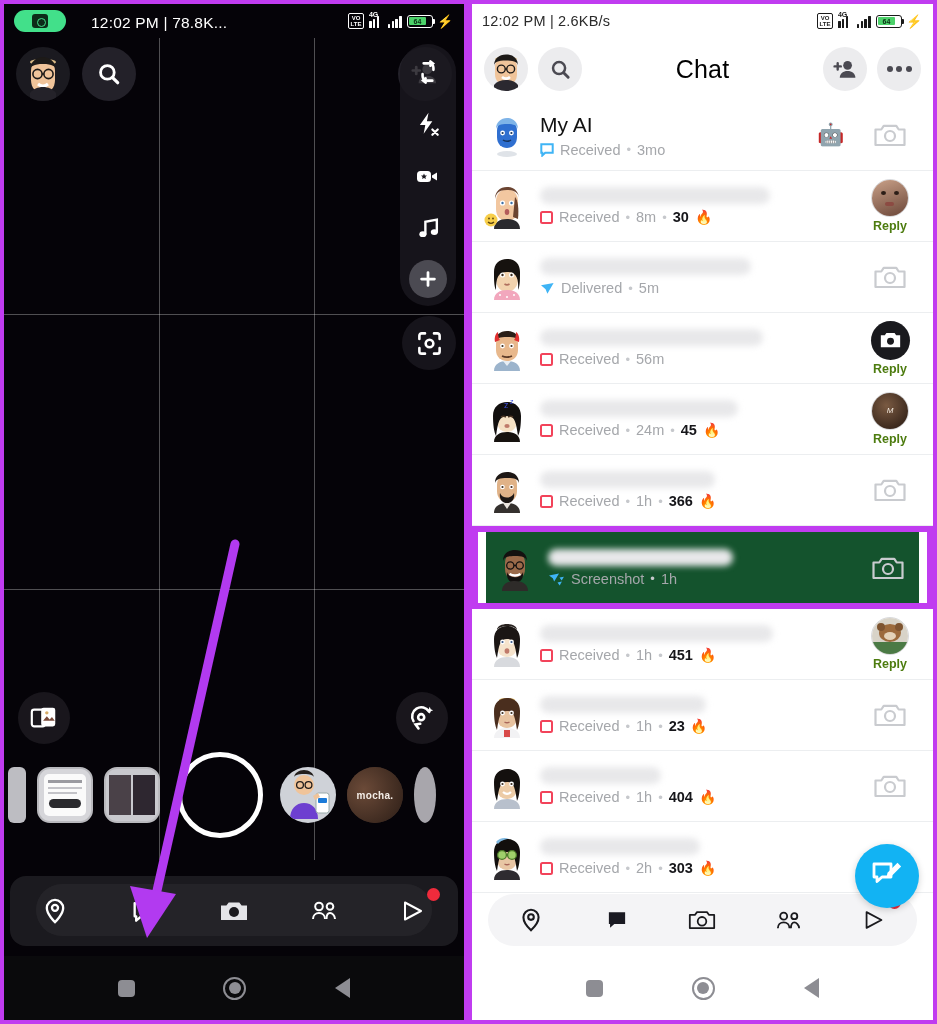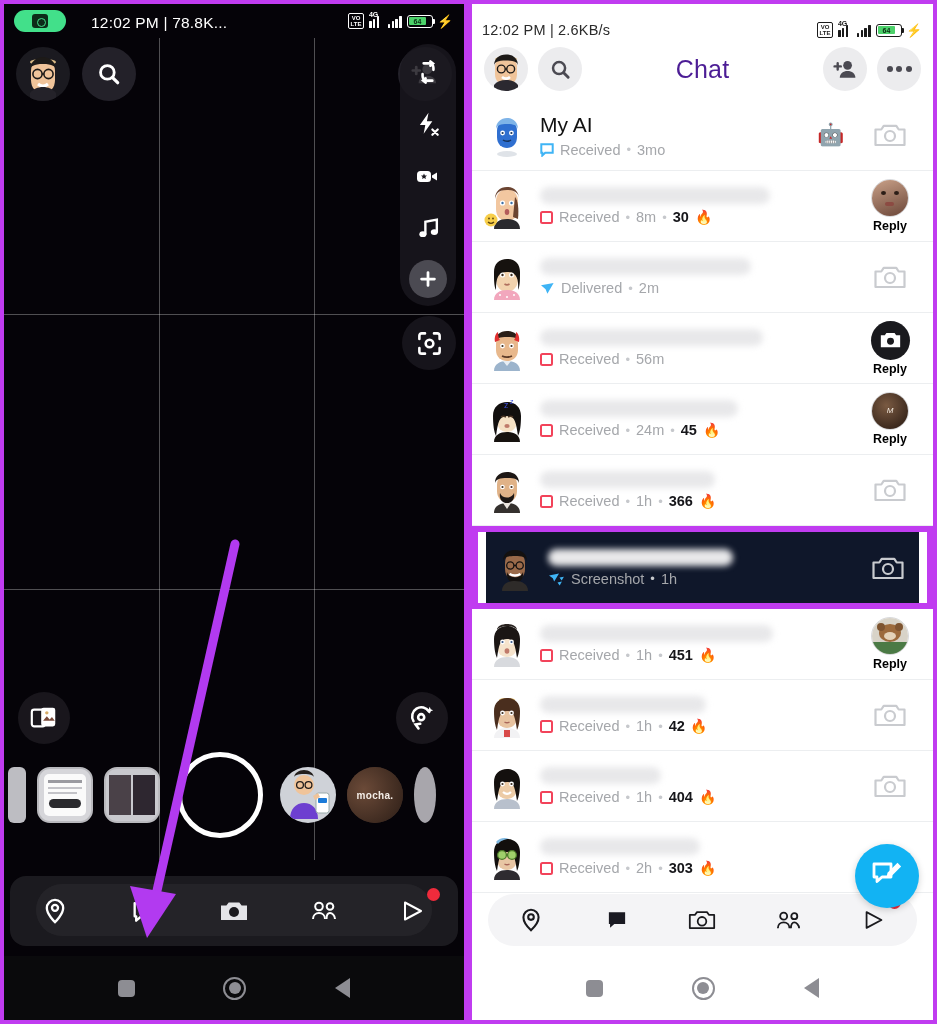--- a/index.html
+++ b/index.html
@@ -23,21 +23,21 @@
   .volte i { display:block; font-style:normal; }
   .sig { display:flex; align-items:flex-end; gap:1.2px; height:13px; position:relative; }
   .sig b { display:block; width:2.6px; background:currentColor; border-radius:.5px; }
   .sig b:nth-child(1){height:4px} .sig b:nth-child(2){height:6.5px} .sig b:nth-child(3){height:9px} .sig b:nth-child(4){height:12px}
   .g4 { font-size:7px; position:absolute; top:-4px; left:0; font-weight:bold; }
   .batt { width:26px; height:13px; border:1.5px solid currentColor; border-radius:3px; position:relative; display:flex; align-items:center; padding:1.5px; }
   .batt:after { content:""; position:absolute; right:-3.5px; top:3.5px; width:2.5px; height:5px; background:currentColor; border-radius:0 1px 1px 0; }
   .batt-fill { background:#4cd16a; height:100%; width:78%; border-radius:1px; color:#0b2b14; font-size:7px; font-weight:bold; display:flex; align-items:center; justify-content:center; }
   .bolt { font-size:13px; line-height:13px; }
   .panel-left .statusbar { color:#fff; }
-  .panel-right .statusbar { color:#1a1a1a;align-items:flex-end; }
+  .panel-right .statusbar { color:#1a1a1a; }
   .panel-right .sb-time { color:#2b2b2b; font-size:14.5px; }
 
   
   .cam-view { position:absolute; inset:0; background:#050308; }
   .grid-line { position:absolute; background:rgba(255,255,255,.30); }
   .gl-v1 { left:155px; top:34px; width:1px; height:822px; }
   .gl-v2 { left:310px; top:34px; width:1px; height:822px; }
   .gl-h1 { left:0; top:310px; width:460px; height:1px; }
   .gl-h2 { left:0; top:585px; width:460px; height:1px; }
 
@@ -69,43 +69,43 @@
   .sysnav { position:absolute; left:0; right:0; bottom:0; height:64px; background:#0a0a0c; display:flex; align-items:center; justify-content:space-around; padding:0 70px; z-index:6; }
   .panel-right .sysnav { background:#fff; }
   .sys-sq { width:17px; height:17px; border-radius:4px; background:#8d8d93; }
   .sys-ci { width:23px; height:23px; border-radius:50%; border:2.5px solid #8d8d93; display:flex; align-items:center; justify-content:center; }
   .sys-ci i { width:12px; height:12px; border-radius:50%; background:#8d8d93; display:block; }
   .sys-tri { width:0; height:0; border-top:10px solid transparent; border-bottom:10px solid transparent; border-right:15px solid #8d8d93; }
 
   
   .chat-head { height:62px; display:flex; align-items:center; padding:0 12px; gap:10px; position:relative; background:#fff; }
   .ch-circ { width:44px; height:44px; border-radius:50%; background:#ececee; display:flex; align-items:center; justify-content:center; color:#4b4a52; overflow:hidden; }
-  .ch-title { position:absolute; left:0; right:0; text-align:center; font-size:25px; font-weight:400; color:#4c1d95; letter-spacing:.2px; pointer-events:none; }
+  .ch-title { position:absolute; left:0; right:0; text-align:center; font-size:25px; font-weight:400; color:#000000; letter-spacing:.2px; pointer-events:none; }
   .ch-right { margin-left:auto; display:flex; gap:10px; z-index:2; }
   .dots { display:flex; gap:3.5px; }
   .dots i { width:6px; height:6px; border-radius:50%; background:#4b4a52; display:block; }
 
   .chat-list { position:absolute; left:0; right:0; top:96px; bottom:0; background:#fff; }
   .row { height:71px; display:flex; align-items:center; padding:0 12px; border-bottom:1px solid #eceef0; position:relative; background:#fff; }
   .row-av { width:46px; height:46px; flex:0 0 auto; position:relative; margin-right:10px; }
   .row-mid { flex:1; min-width:0; display:flex; flex-direction:column; justify-content:center; gap:5px; }
   .name-real { font-size:21px; color:#111; font-weight:400; line-height:24px; }
   .name-blur { height:17px; border-radius:9px; background:#e8e8ea; filter:blur(3px); }
   .sub { display:flex; align-items:center; gap:6px; font-size:14.5px; color:#a5a7ab; }
   .sub .sep { color:#c6c8cc; font-size:13px; }
   .streak { color:#16161a; font-weight:bold; font-size:14.5px; }
   .fire { font-size:14px; }
   .sq-ico { width:13px; height:13px; border-radius:2.5px; border:2px solid #f2435a; display:block; flex:0 0 auto; }
   .row-right { width:62px; flex:0 0 auto; display:flex; flex-direction:column; align-items:center; justify-content:center; gap:2px; }
   .cam-black { width:39px; height:39px; border-radius:50%; background:#1a1a1e; display:flex; align-items:center; justify-content:center; color:#fff; }
-  .reply-lbl { font-size:12.5px; font-weight:bold; color:#000000; }
+  .reply-lbl { font-size:12.5px; font-weight:bold; color:#4d7c0f; }
   .reply-av { width:38px; height:38px; border-radius:50%; border:1.5px solid #d9dadd; overflow:hidden; position:relative; }
 
   .hl-row { border:6px solid #c03cf0; height:83px; padding:0 8px; border-bottom:6px solid #c03cf0; }
-  .hl-row .row-inner { flex:1; display:flex; align-items:center; background:#0f172a; height:100%; }
+  .hl-row .row-inner { flex:1; display:flex; align-items:center; background:#14532d; height:100%; }
 
   .fab { position:absolute; right:14px; bottom:112px; width:64px; height:64px; border-radius:50%; background:#12b3f3; display:flex; align-items:center; justify-content:center; z-index:9; box-shadow:0 2px 7px rgba(0,0,0,.18); }
 
   .navbar-light { position:absolute; left:16px; right:16px; bottom:74px; height:52px; border-radius:26px; background:#f4f4f6; display:flex; align-items:center; z-index:8; }
   .navbar-light .nav-item { color:#1a1a1e; }
 
   .bmoji { width:100%; height:100%; display:block; }
 </style>
 </head>
 <body>
@@ -489,21 +489,21 @@
           </svg>
         </div>
         <div class="row-mid">
           <div class="name-blur" style="width:66%"></div>
           <div class="sub">
             <svg width="15" height="13" viewBox="0 0 15 13">
               <path d="M1 3.2L13.6 1 7.4 11.8 5.6 7.3z" fill="#3fb4f5"></path>
             </svg>
             <span>Delivered</span>
             <span class="sep">•</span>
-            <span>2m</span>
+            <span>5m</span>
           </div>
         </div>
         <div class="row-right">
           <svg width="34" height="30" viewBox="0 0 34 30" fill="none" stroke="#c9cbcf" stroke-width="2.2" stroke-linejoin="round">
             <path d="M2.5 9.5h5.8l2.4-3.6h12.6l2.4 3.6h5.8v15.5H2.5z" stroke-linecap="round"></path>
             <circle cx="17" cy="16" r="5"></circle>
           </svg>
         </div>
       </div>
 
@@ -701,21 +701,21 @@
           </svg>
         </div>
         <div class="row-mid">
           <div class="name-blur" style="width:52%"></div>
           <div class="sub">
             <span class="sq-ico"></span>
             <span>Received</span>
             <span class="sep">•</span>
             <span>1h</span>
             <span class="sep">•</span>
-            <span class="streak">42</span>
+            <span class="streak">23</span>
             <span class="fire">🔥</span>
           </div>
         </div>
         <div class="row-right">
           <svg width="34" height="30" viewBox="0 0 34 30" fill="none" stroke="#c9cbcf" stroke-width="2.2" stroke-linejoin="round">
             <path d="M2.5 9.5h5.8l2.4-3.6h12.6l2.4 3.6h5.8v15.5H2.5z" stroke-linecap="round"></path>
             <circle cx="17" cy="16" r="5"></circle>
           </svg>
         </div>
       </div>

